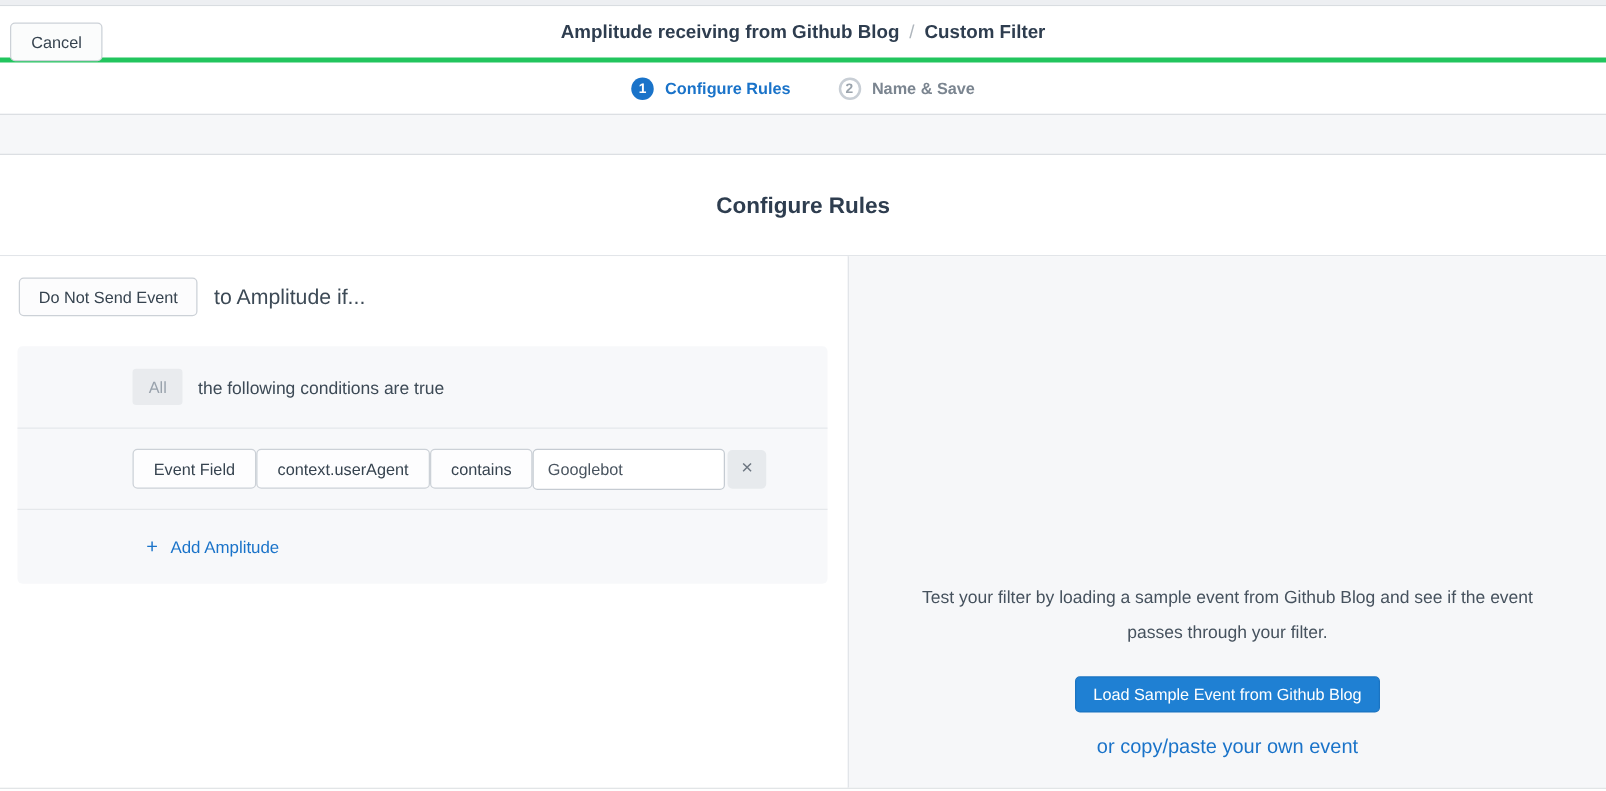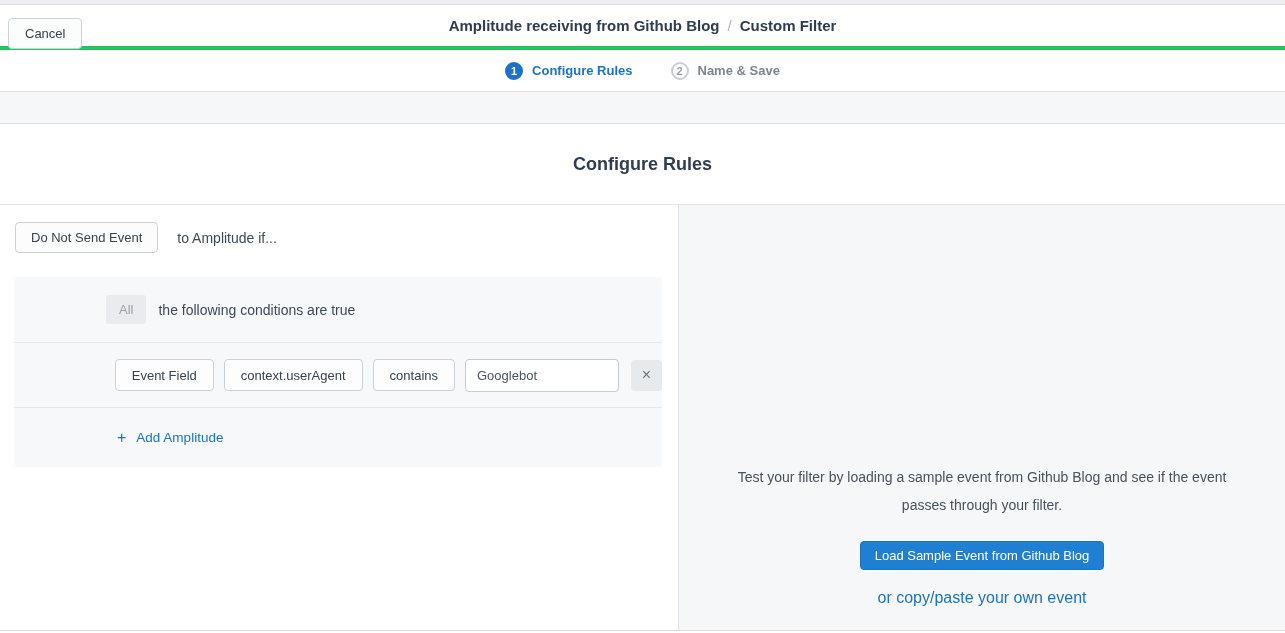--- a/index.html
+++ b/index.html
@@ -102,36 +102,36 @@
     border-left: 1px solid #dcdfe3;
     display: flex;
     flex-direction: column;
     align-items: center;
   }
 
   
   .action-row {
     display: flex;
     align-items: center;
-    gap: 19px;
+    gap: 13px;
     margin: 17px 0 0 15px;
   }
   .btn-outline {
     height: 31px;
     padding: 0 15px;
     background: #fcfcfd;
     border: 1px solid #ccd1d7;
     border-radius: 4px;
     font-family: inherit;
     font-size: 13px;
     color: #36434f;
     cursor: pointer;
     white-space: nowrap;
   }
-  .action-suffix { font-size: 14px; color: #3d4a56; }
+  .action-suffix { font-size: 17px; color: #3d4a56; }
 
   
   .condition-card {
     margin: 24px 0 0 14px;
     width: 648px;
     background: #f7f8fa;
     border-radius: 4px;
   }
   .card-header {
     height: 65px;
@@ -147,22 +147,20 @@
     font-size: 13px;
     cursor: pointer;
   }
   .chip-suffix { margin-left: 12px; font-size: 14px; color: #3d4a56; }
   .card-divider { height: 1px; background: #e5e8eb; }
   .card-row {
     height: 64px;
     display: flex;
     align-items: center;
     padding-left: 92px;
-    gap: 10px;
-    justify-content: flex-end;
   }
   .btn-cond {
     height: 32px;
     padding: 0 16px;
     background: #fdfdfe;
     border: 1px solid #ccd1d7;
     border-radius: 4px;
     font-family: inherit;
     font-size: 13px;
     color: #36434f;

